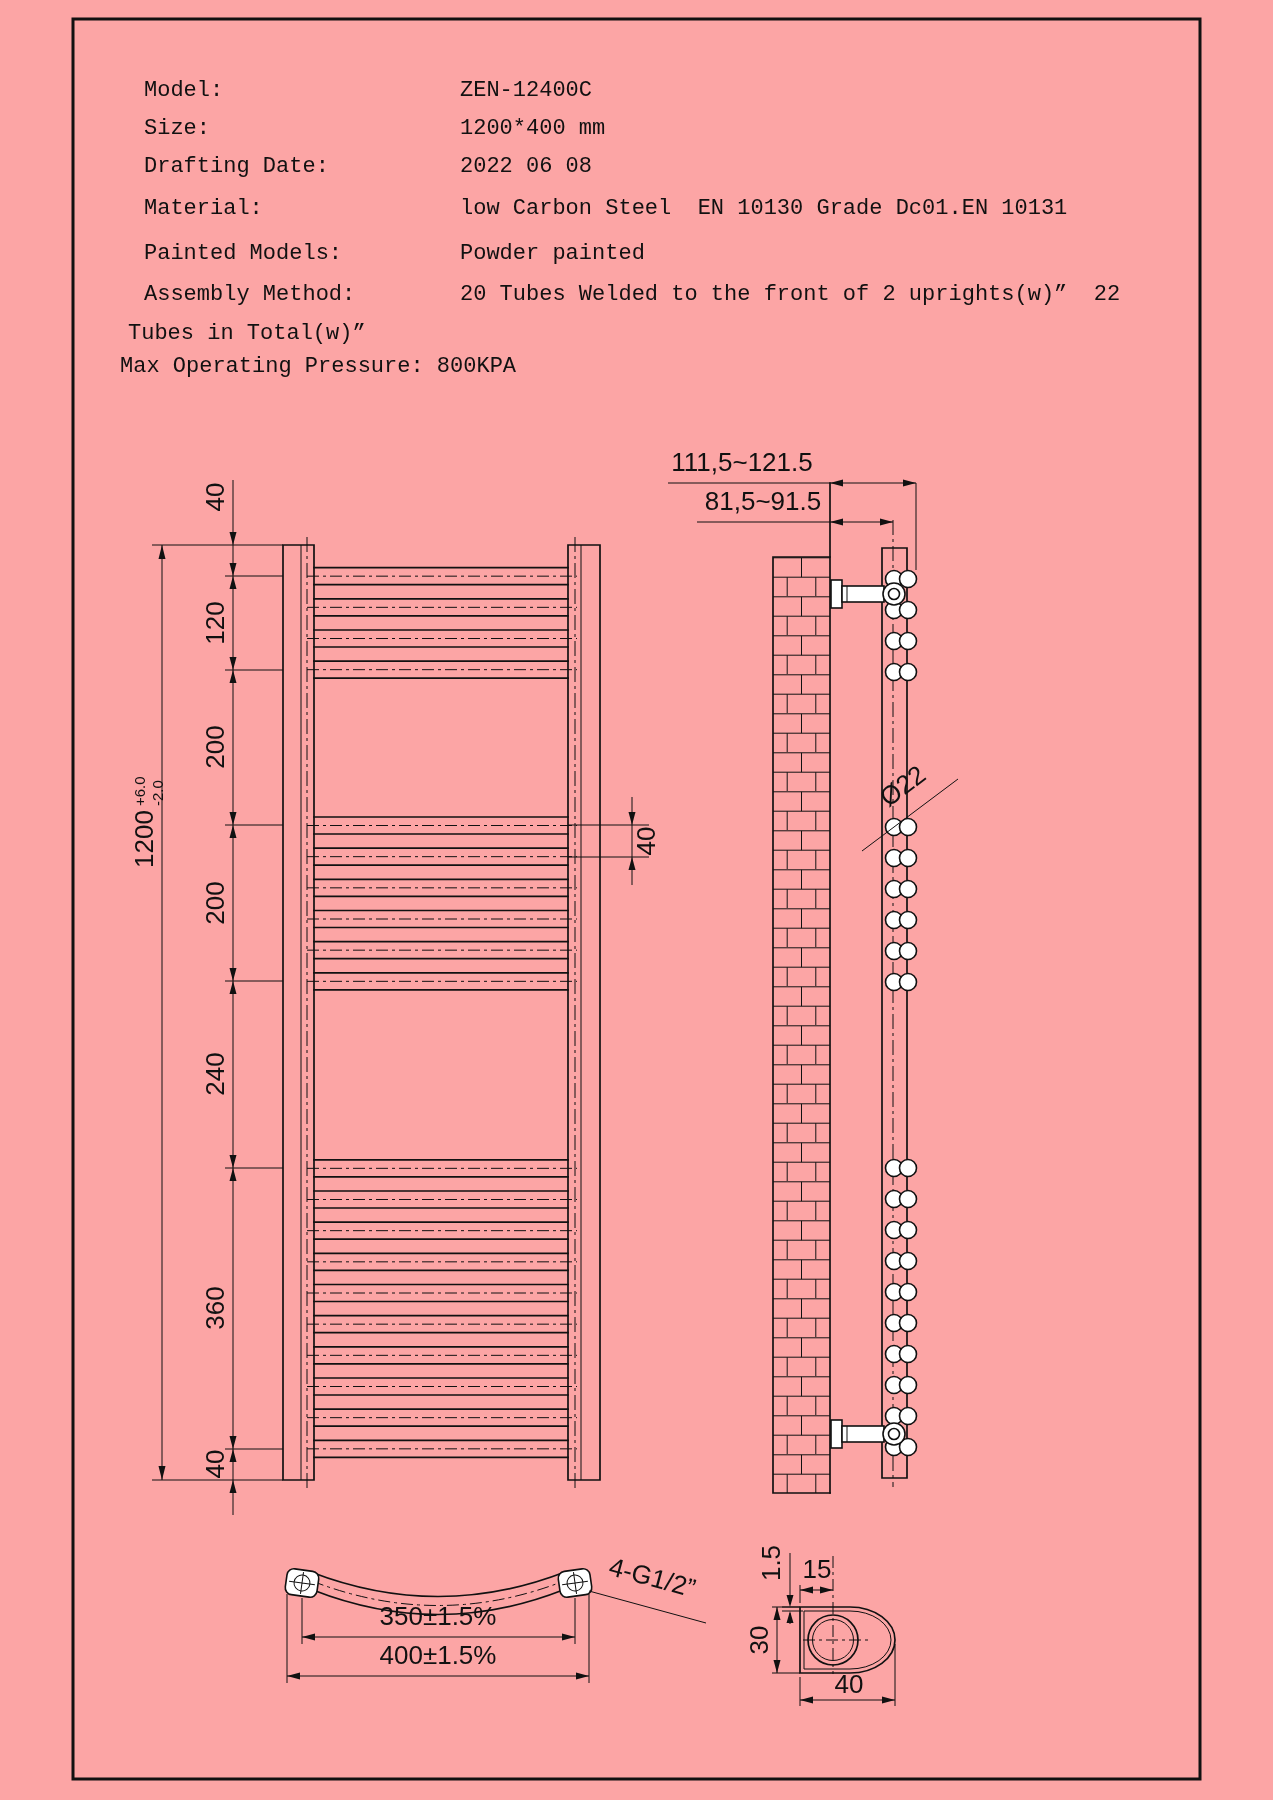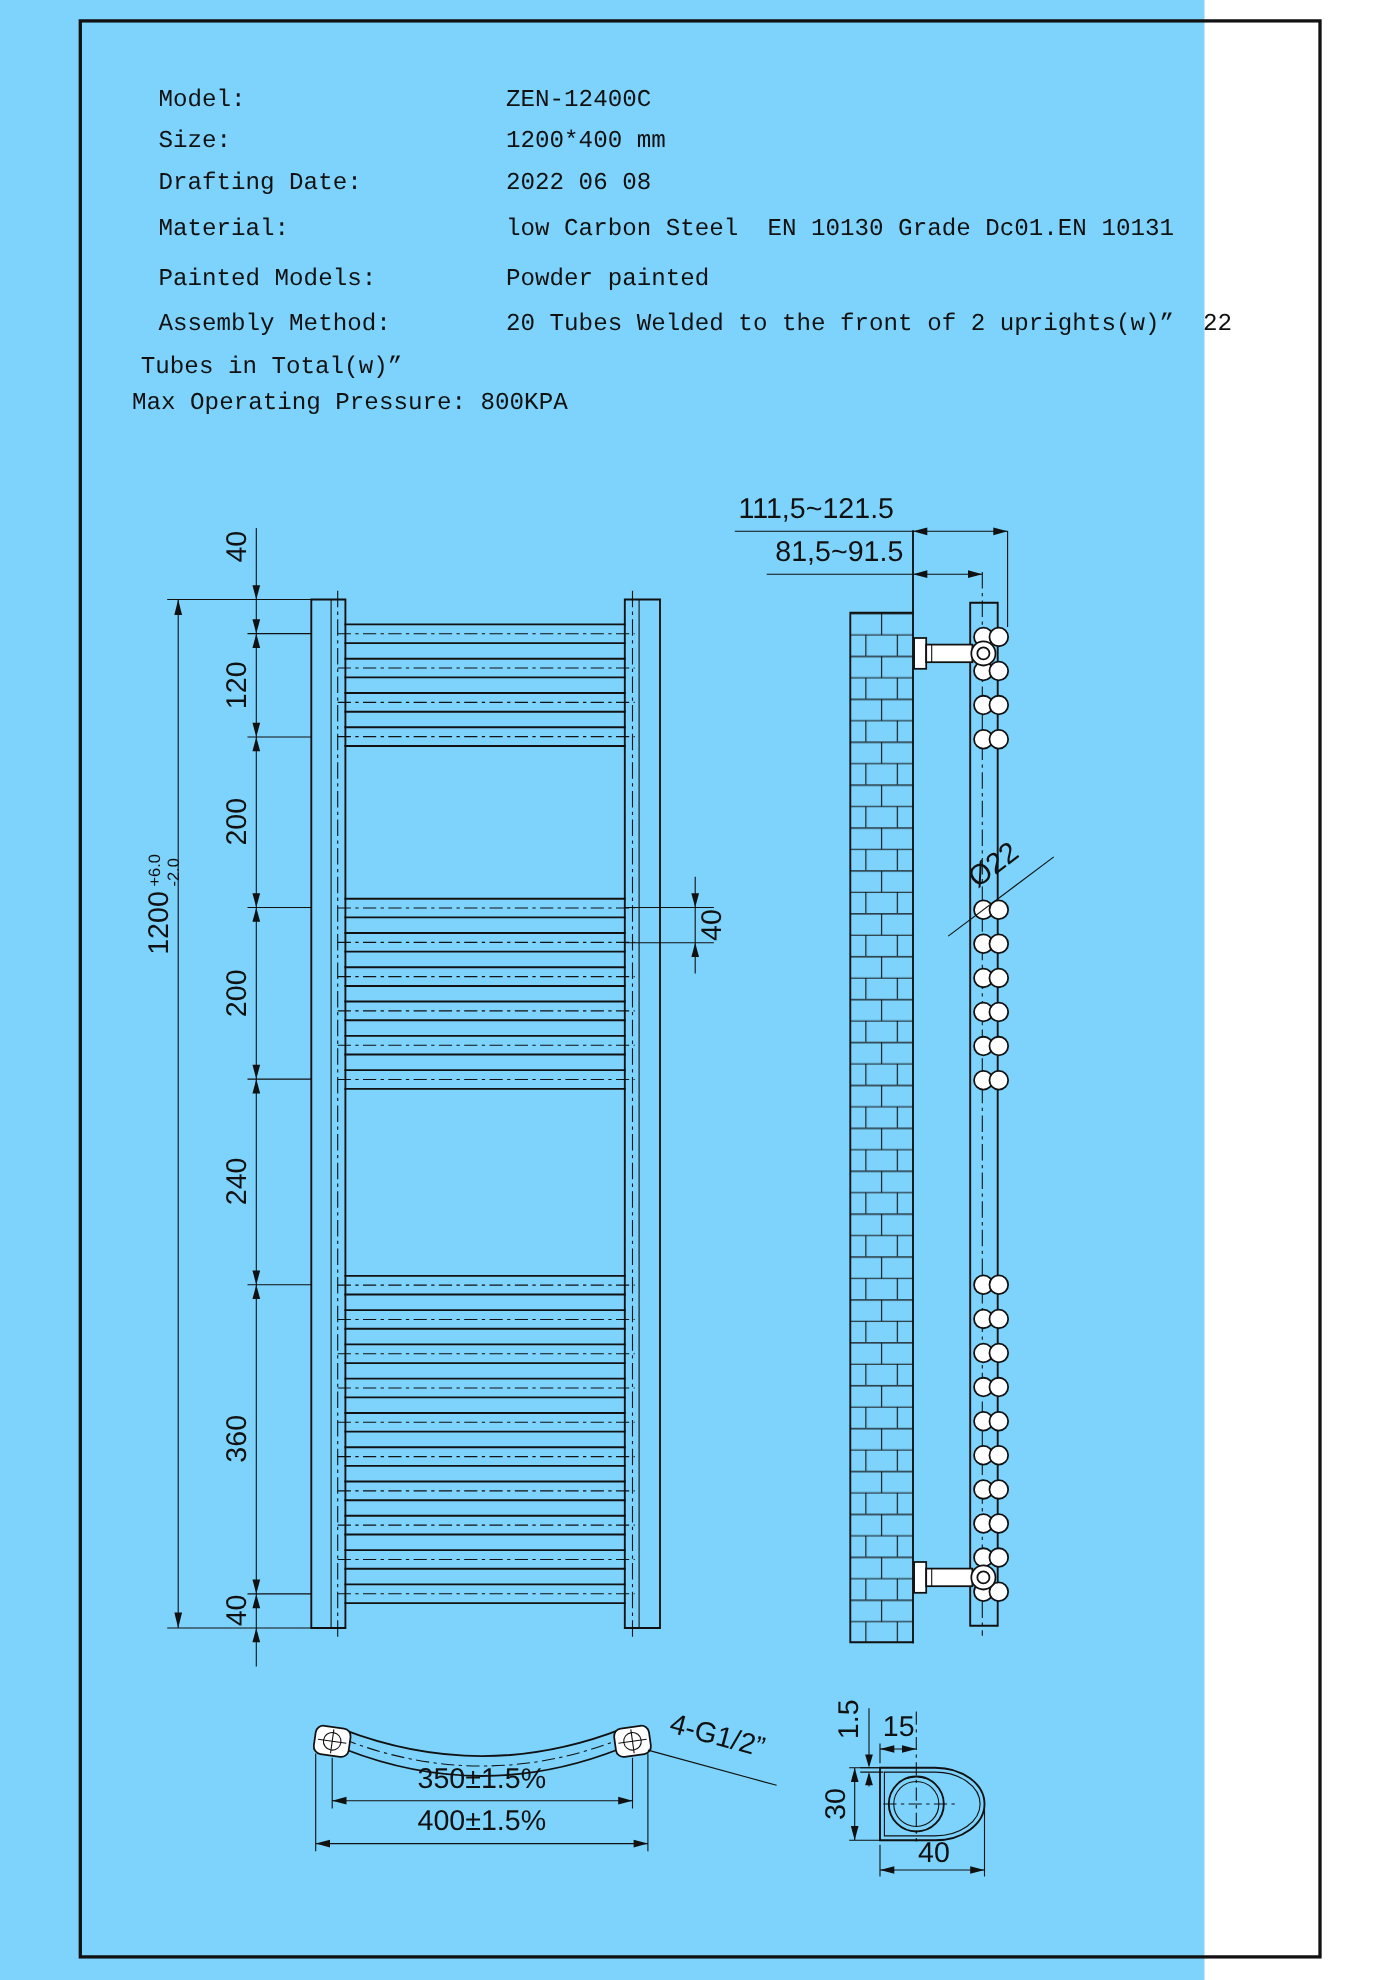--- a/index.html
+++ b/index.html
@@ -1,16 +1,16 @@
 <!DOCTYPE html>
 <html><head>
 <meta charset="utf-8">
 <style>
   html,body{margin:0;padding:0;background:#fff;}
-  .page{width:1095px;height:1800px;position:relative;background:#7dd3fc;}
+  .page{width:1273px;height:1800px;position:relative;background:#fca5a5;}
   svg text{fill:#111;}
   .obj{stroke:#111;stroke-width:1.7;fill:none;stroke-linecap:square;}
   .thin{stroke:#111;stroke-width:1;fill:none;}
   .cl{stroke:#111;stroke-width:1;fill:none;stroke-dasharray:15 4 3 4;}
   .clf{stroke:#111;stroke-width:1;fill:none;stroke-dasharray:12 4 3 4;}
   .wht{fill:#fff;stroke:#111;stroke-width:1.6;}
   .arr{fill:#111;stroke:none;}
   .dimtxt{font-family:"Liberation Sans",sans-serif;font-size:26px;}
   .dimtxt-sm{font-family:"Liberation Sans",sans-serif;font-size:15px;}
   .spec{font-family:"Liberation Mono","DejaVu Sans Mono",monospace;font-size:22px;white-space:pre;}

